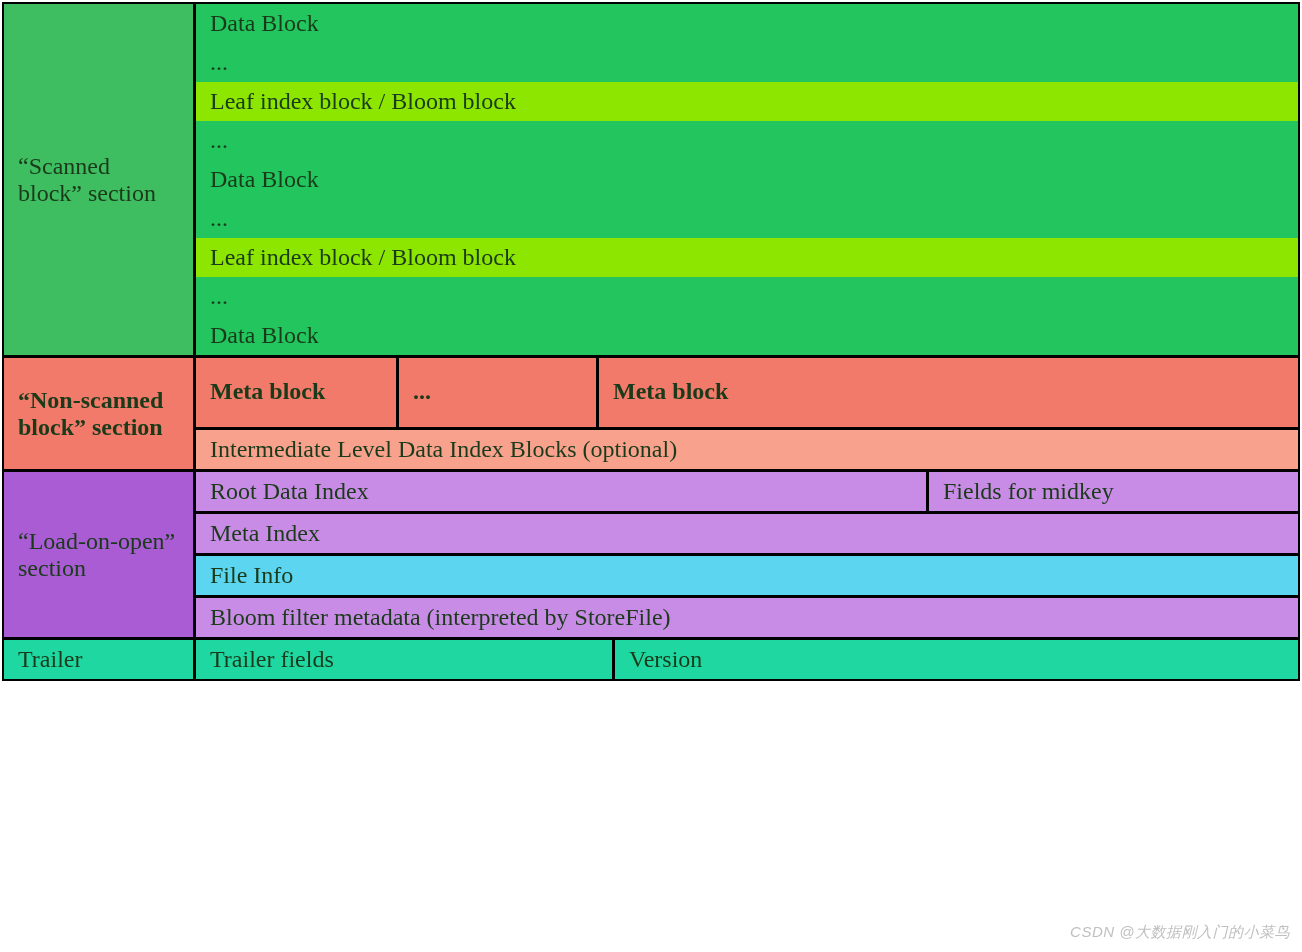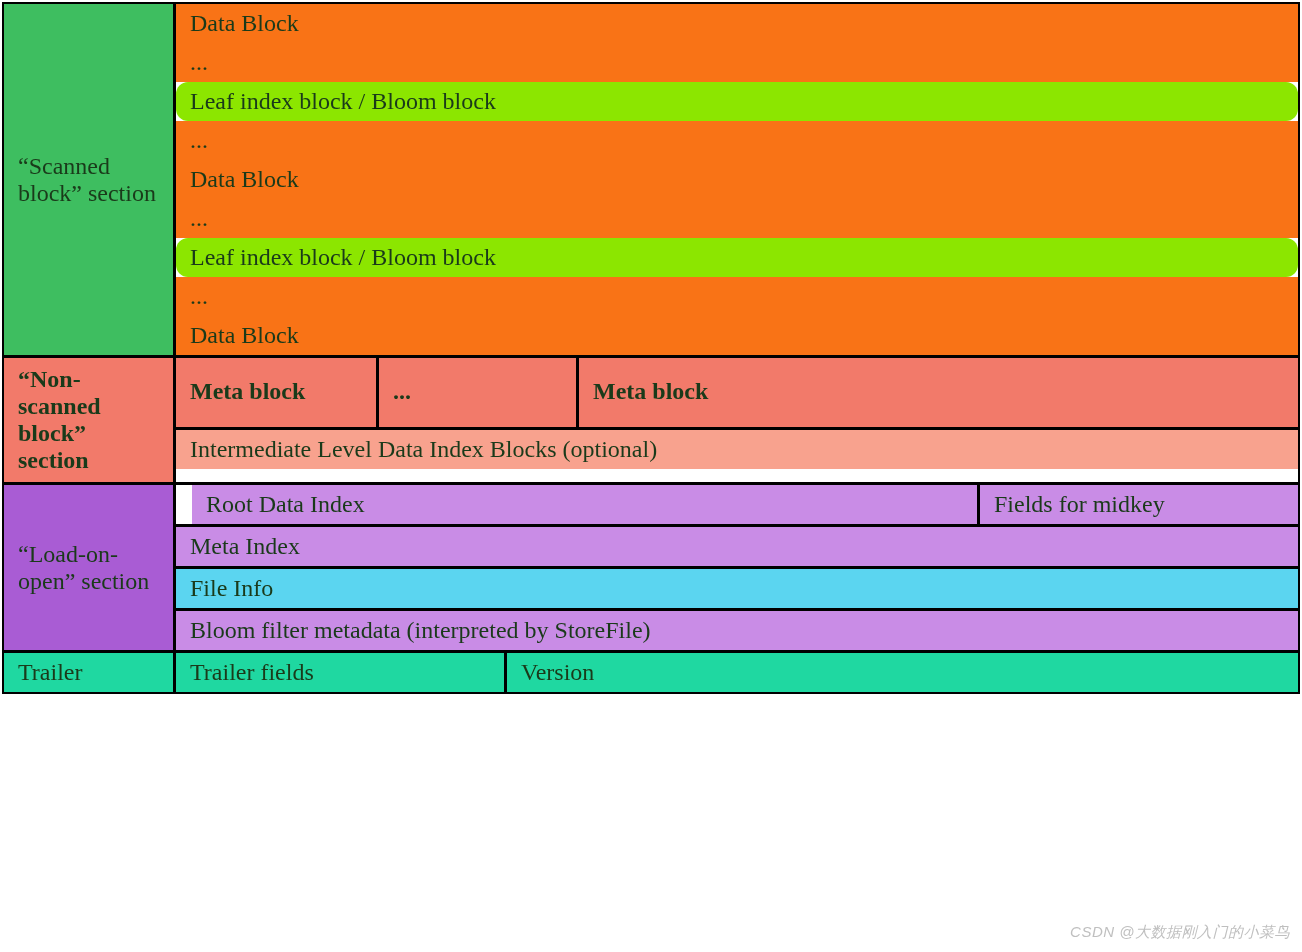--- a/index.html
+++ b/index.html
@@ -9,50 +9,50 @@
     color: #1a3a1a;
     background: #fff;
     padding: 2px;
   }
   .diagram {
     width: 1298px;
     border: 2px solid #000;
   }
   .section-row { display: flex; }
   .section-label {
-    width: 172px;
+    width: 192px;
     flex-shrink: 0;
     padding: 8px 14px;
     display: flex;
     align-items: center;
     border-right: 3px solid #000;
   }
   .section-body { flex: 1; display: flex; flex-direction: column; }
   
   .bg-green-dark { background: #3ebe60; }
-  .bg-green-light { background: #f97316; }
-  .bg-lime { background: #8ce600; border-radius: 12px; }
+  .bg-green-light { background: #22c55e; }
+  .bg-lime { background: #8ce600; }
   .bg-coral { background: #f27a6a; font-weight: bold; }
   .bg-coral-light { background: #f8a28e; }
   .bg-purple { background: #a95cd4; }
   .bg-purple-light { background: #c98ce6; }
   .bg-cyan { background: #5bd5f0; font-family: Liberation Serif, serif; }
   .bg-teal { background: #1fd8a1; }
   .row { display: flex; }
   .cell {
     padding: 6px 14px;
     border-top: 3px solid #000;
   }
   .first-row .cell, .first-row .section-label { border-top: none; }
   .cell + .cell { border-left: 3px solid #000; }
   .tall { padding-top: 20px; padding-bottom: 22px; }
   .flex1 { flex: 1; }
   .w200 { width: 200px; }
-  .w400 { width: 328px; }
-  .w730 { width: 785px; margin-left: 16px; }
+  .w400 { width: 416px; }
+  .w730 { width: 730px; }
   .watermark {
     position: fixed;
     right: 12px;
     bottom: 10px;
     font-family: sans-serif;
     font-size: 15px;
     color: rgba(180,180,180,0.85);
     letter-spacing: 0.5px;
     font-style: italic;
   }

